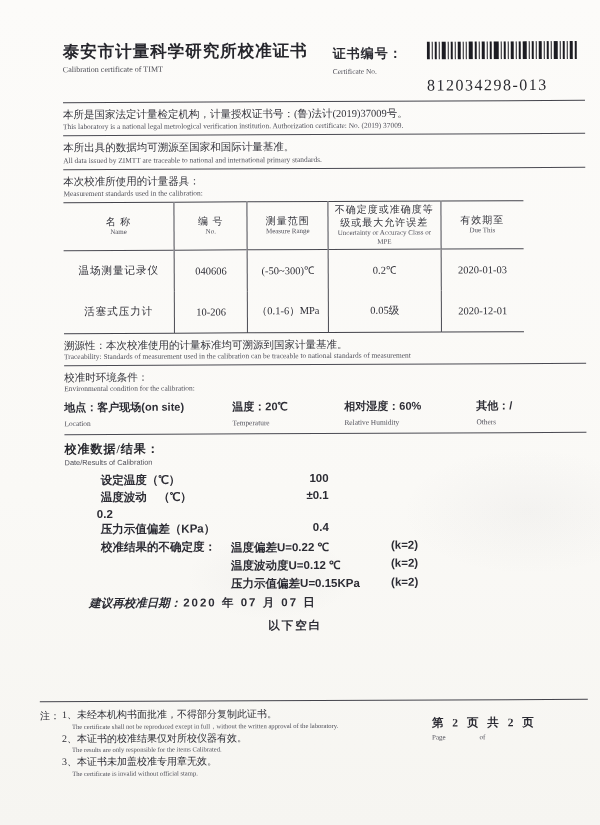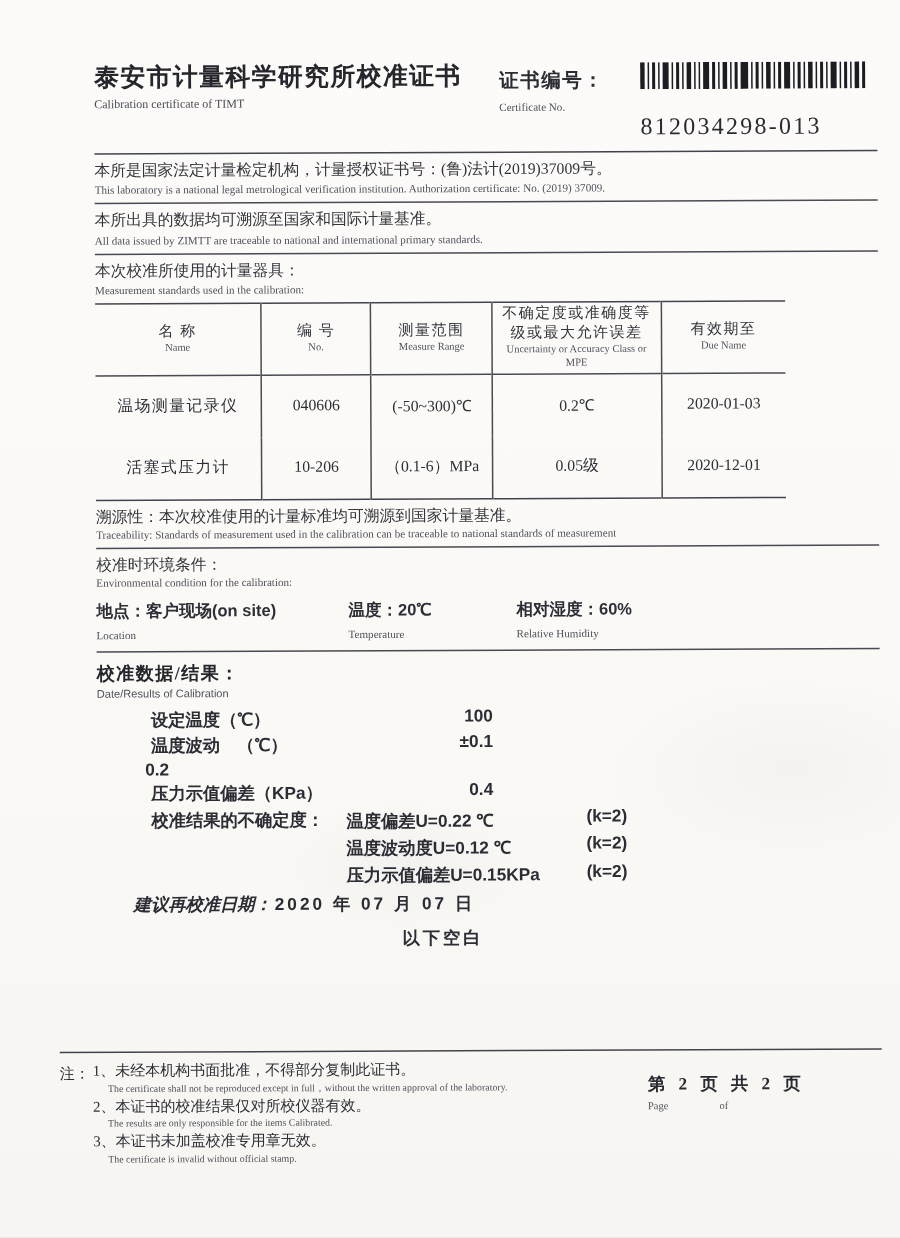--- a/index.html
+++ b/index.html
@@ -190,21 +190,21 @@
           <th>
               <div class="cn">测量范围</div>
               <div class="en">Measure Range</div>
             </th>
           <th>
               <div class="cn">不确定度或准确度等级或最大允许误差</div>
               <div class="en">Uncertainty or Accuracy Class or MPE</div>
             </th>
           <th>
               <div class="cn">有效期至</div>
-              <div class="en">Due Name</div>
+              <div class="en">Due This</div>
             </th>
         </tr>
       </thead>
       <tbody>
         <tr>
           <td class="dev">温场测量记录仪</td>
           <td>040606</td>
           <td>(-50~300)℃</td>
           <td>0.2℃</td>
           <td>2020-01-03</td>
@@ -233,20 +233,24 @@
           <div class="en">Location</div>
         </div>
         <div class="env-item env-i1">
           <div class="val-line">温度：20℃</div>
           <div class="en">Temperature</div>
         </div>
         <div class="env-item env-i2">
           <div class="val-line">相对湿度：60%</div>
           <div class="en">Relative Humidity</div>
         </div>
+        <div class="env-item env-i3">
+          <div class="val-line">其他：/</div>
+          <div class="en">Others</div>
+        </div>
       </div>
     </div>
 
     <div class="results">
       <div class="res-title">校准数据/结果：</div>
       <div class="en">Date/Results of Calibration</div>
 
       <div class="res-row" style="margin-top:6px;">
         <div class="lab">设定温度（℃）</div>
           <div class="val">100</div>

